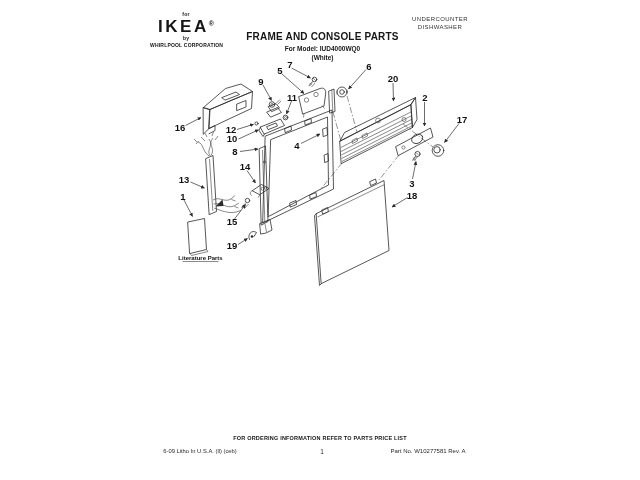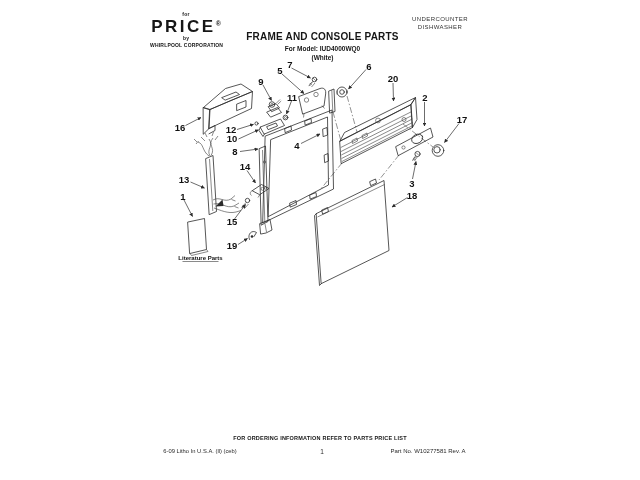--- a/index.html
+++ b/index.html
@@ -36,21 +36,21 @@
   .callout{font:bold 9.5px "Liberation Sans",sans-serif;fill:#111;}
   .litlabel{font:bold 6px "Liberation Sans",sans-serif;fill:#111;}
 </style>
 </head>
 <body>
 
 <div class="page">
 
   <div class="abs logo">
     <div class="logo-pre">for</div>
-    <div class="logo-brand"><span>PRICE</span><span class="reg">®</span></div>
+    <div class="logo-brand"><span>IKEA</span><span class="reg">®</span></div>
     <div class="logo-by">by</div>
     <div class="logo-co">WHIRLPOOL CORPORATION</div>
   </div>
 
   <div class="abs titleblock">
     <div class="title-main">FRAME AND CONSOLE PARTS</div>
     <div class="title-model">For Model: IUD4000WQ0</div>
     <div class="title-color">(White)</div>
   </div>
 

